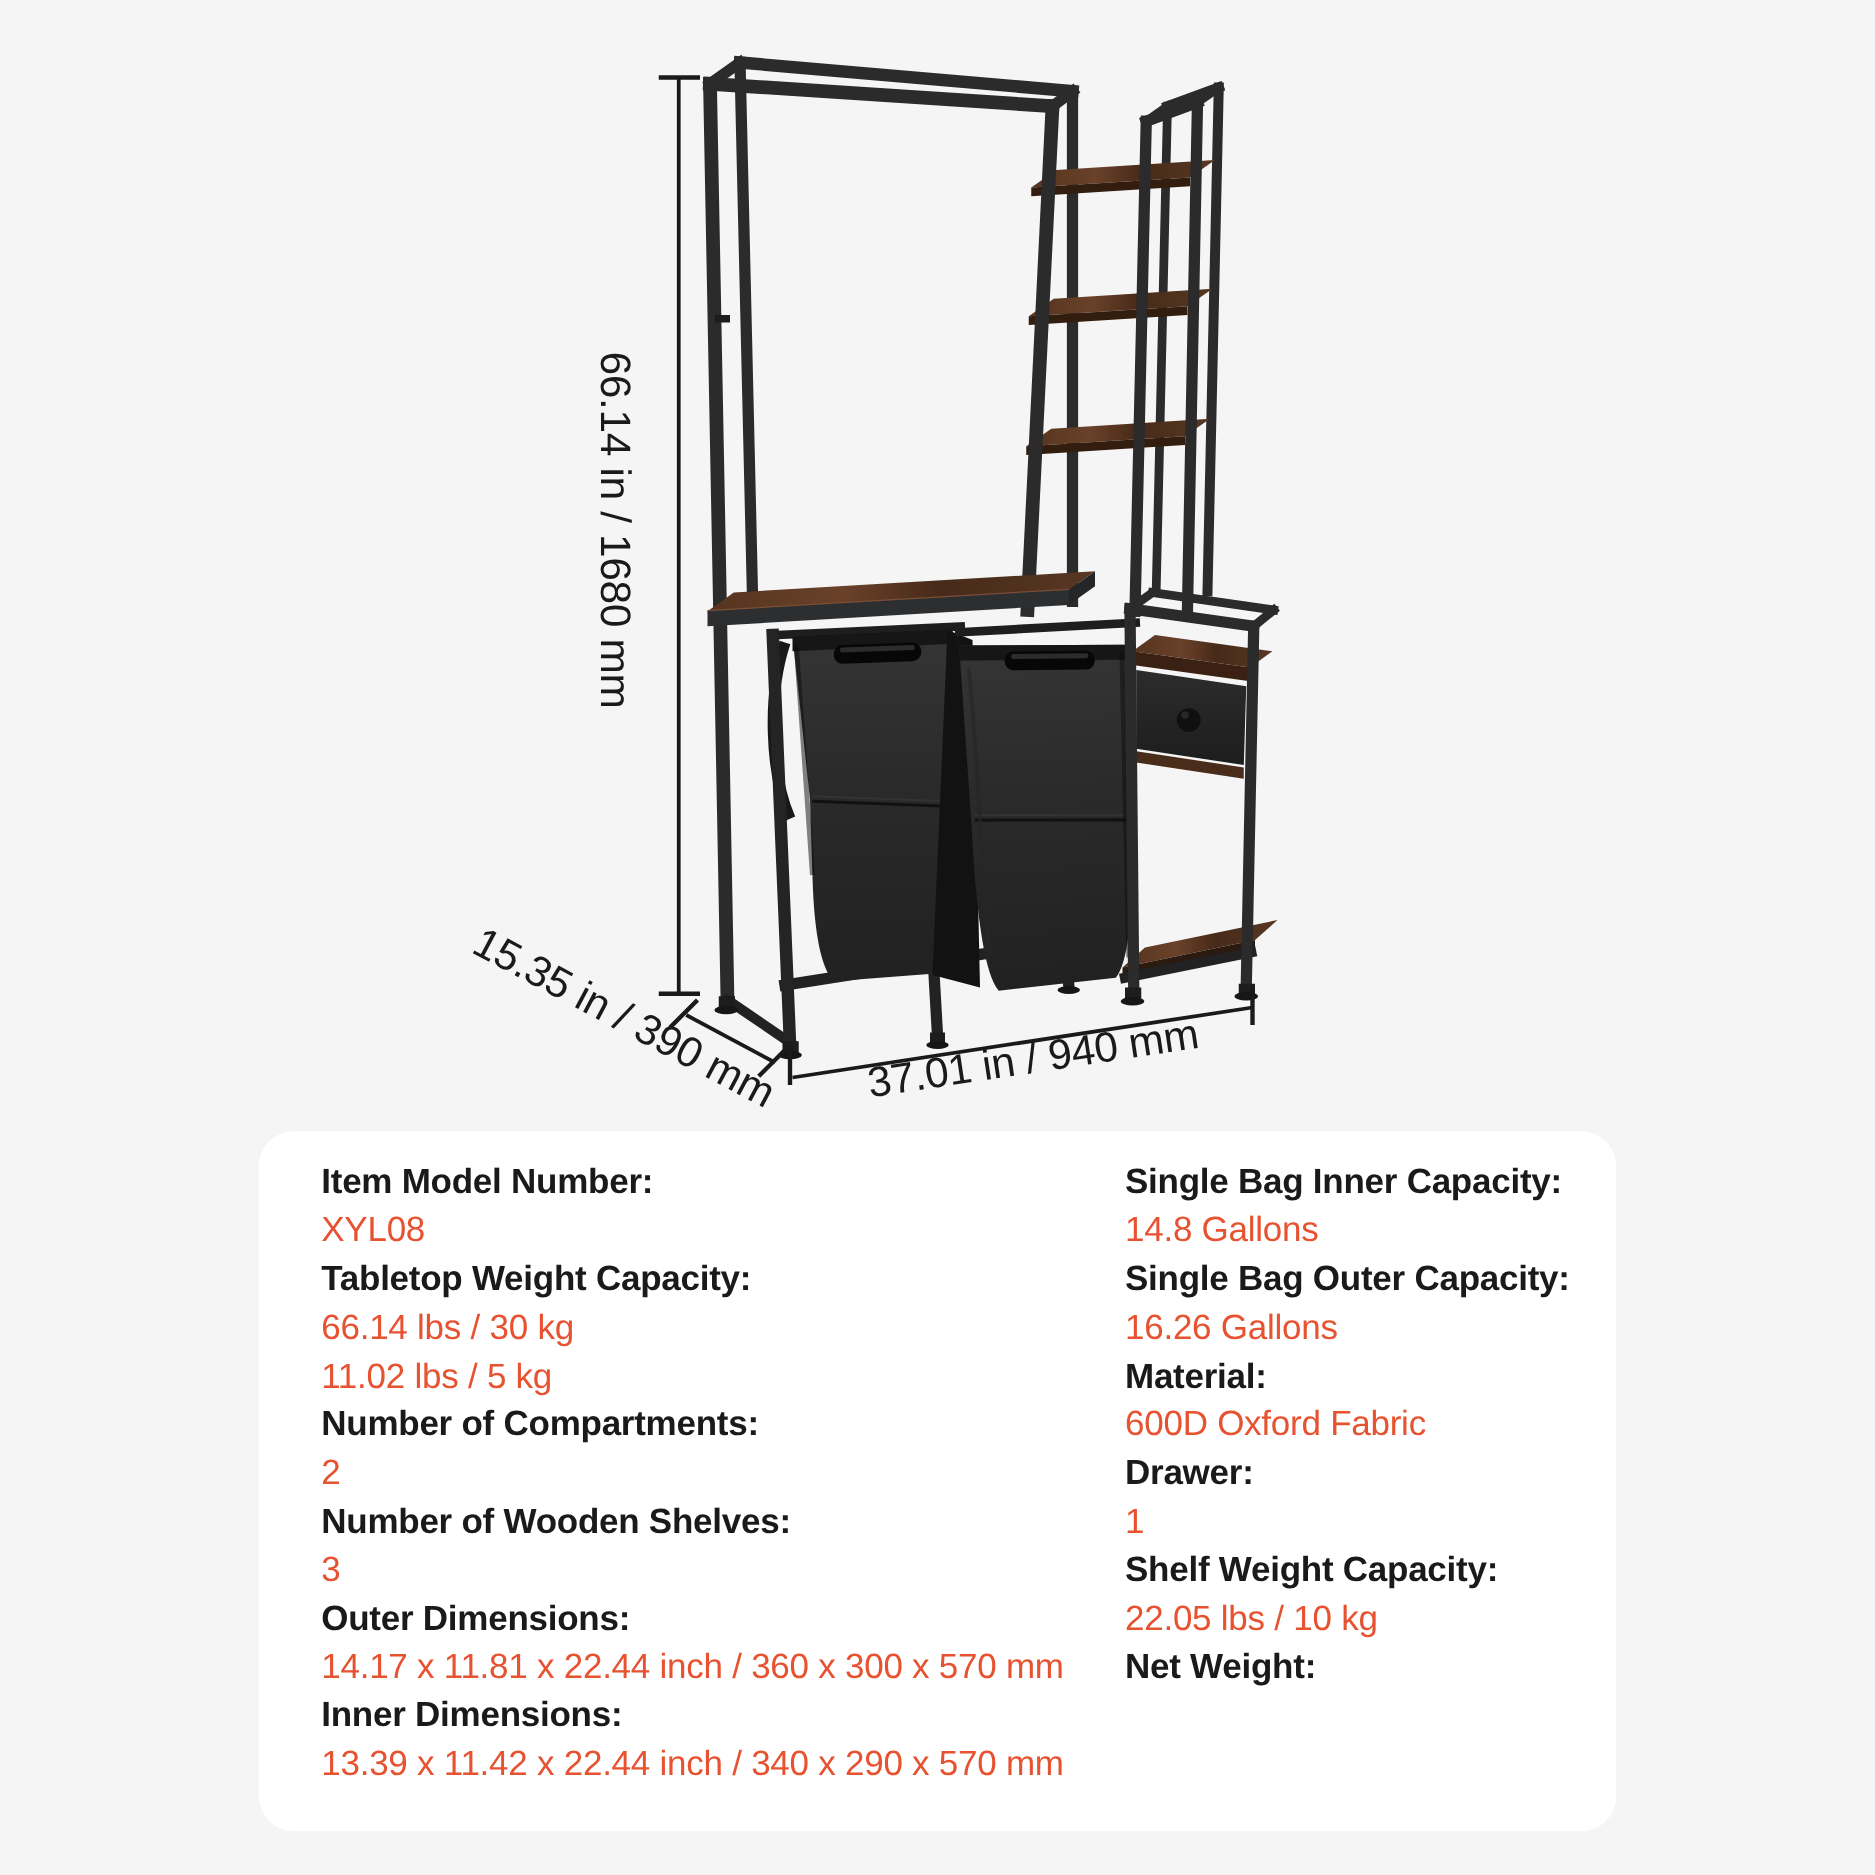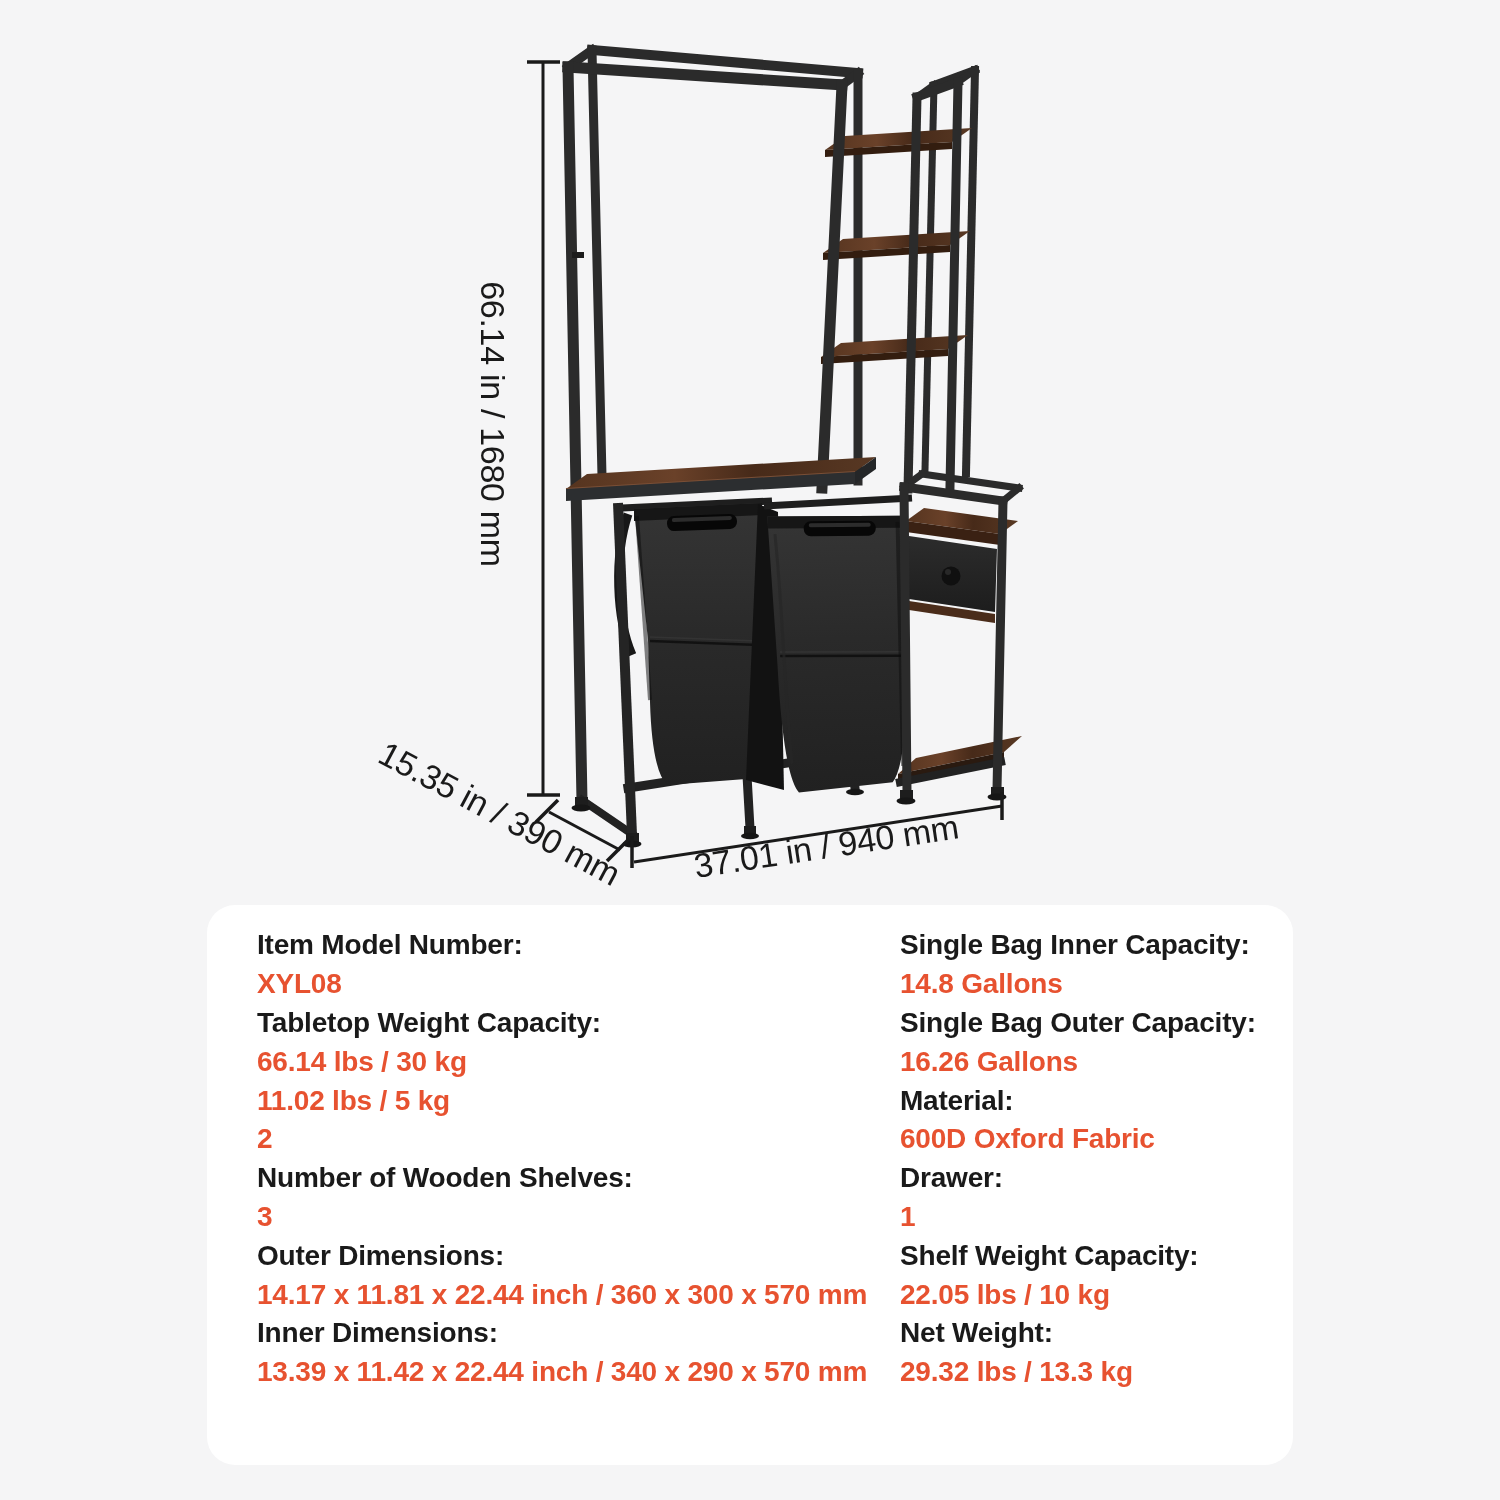--- a/index.html
+++ b/index.html
@@ -19,21 +19,21 @@
     background:#ffffff;border-radius:28px;
   }
   .spec-col{position:absolute;top:21px;}
   .spec-col-left{left:38px;width:655px;}
   .spec-col-right{left:681px;width:370px;}
   .spec-line{
     height:38.8px;display:flex;align-items:center;
     font-size:28px;letter-spacing:-0.2px;white-space:nowrap;margin-left:12px;
   }
   .spec-label{color:#1a1a1a;font-weight:700;}
-  .spec-value{color:#e75230;font-weight:700;}
+  .spec-value{color:#e75230;font-weight:400;}
 </style>
 </head>
 <body>
 
 <div class="stage">
 
   <svg class="product-svg" width="1500" height="900" viewBox="0 0 1500 900">
     <defs>
       <linearGradient id="woodTop" x1="0" y1="0" x2="1" y2="0">
         <stop offset="0" stop-color="#55341f"></stop>
@@ -198,20 +198,21 @@
   </svg>
 
   <section class="spec-panel">
 
     <div class="spec-col spec-col-left">
       <div class="spec-line spec-label">Item Model Number:</div>
       <div class="spec-line spec-value">XYL08</div>
       <div class="spec-line spec-label">Tabletop Weight Capacity:</div>
       <div class="spec-line spec-value">66.14 lbs / 30 kg</div>
       <div class="spec-line spec-value">11.02 lbs / 5 kg</div>
+      <div class="spec-line spec-label">Number of Compartments:</div>
       <div class="spec-line spec-value">2</div>
       <div class="spec-line spec-label">Number of Wooden Shelves:</div>
       <div class="spec-line spec-value">3</div>
       <div class="spec-line spec-label">Outer Dimensions:</div>
       <div class="spec-line spec-value">14.17 x 11.81 x 22.44 inch / 360 x 300 x 570 mm</div>
       <div class="spec-line spec-label">Inner Dimensions:</div>
       <div class="spec-line spec-value">13.39 x 11.42 x 22.44 inch / 340 x 290 x 570 mm</div>
     </div>
 
     <div class="spec-col spec-col-right">
@@ -219,17 +220,16 @@
       <div class="spec-line spec-value">14.8 Gallons</div>
       <div class="spec-line spec-label">Single Bag Outer Capacity:</div>
       <div class="spec-line spec-value">16.26 Gallons</div>
       <div class="spec-line spec-label">Material:</div>
       <div class="spec-line spec-value">600D Oxford Fabric</div>
       <div class="spec-line spec-label">Drawer:</div>
       <div class="spec-line spec-value">1</div>
       <div class="spec-line spec-label">Shelf Weight Capacity:</div>
       <div class="spec-line spec-value">22.05 lbs / 10 kg</div>
       <div class="spec-line spec-label">Net Weight:</div>
-      <div class="spec-line spec-value">29.32 lbs / 13.3 kg</div>
     </div>
 
   </section>
 </div>
 
 </body></html>

